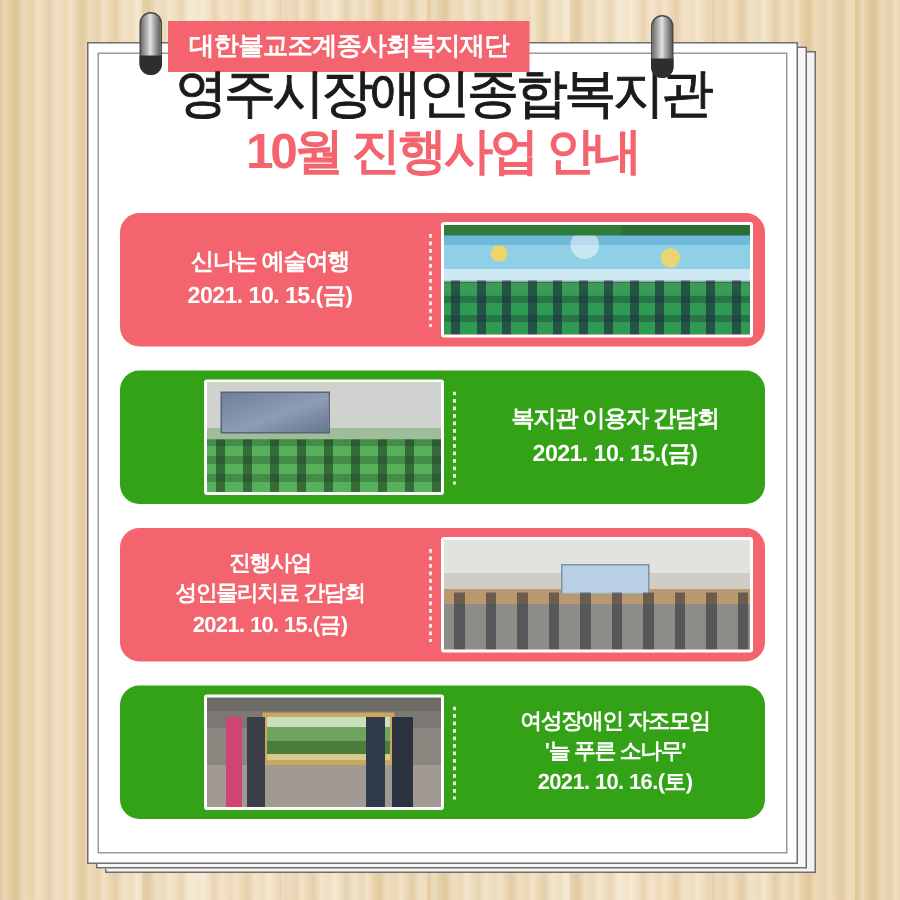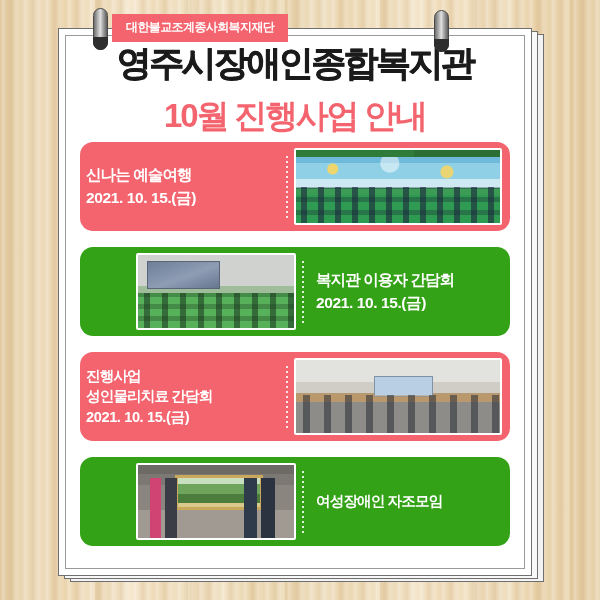--- a/index.html
+++ b/index.html
@@ -81,43 +81,43 @@
     width: 474px; height: 548px;
     z-index: 4;
   }
 
   
   .org-badge {
     position: absolute;
     top: -14px; left: 54px;
     background: #f4646e;
     color: #ffffff;
-    font-size: 12px;
+    font-size: 17px;
     font-weight: bold;
     letter-spacing: -0.6px;
     padding: 5px 14px 6px 14px;
     white-space: nowrap;
   }
 
   .title-block {
     position: absolute;
     top: 16px; left: 0; width: 474px;
     text-align: center;
   }
   .title-main {
     font-size: 35px;
-    font-weight: bold;
+    font-weight: normal;
     letter-spacing: -2.6px;
     color: #1b1b1b;
     line-height: 1.06;
     white-space: nowrap;
     -webkit-text-stroke: 0.6px #1b1b1b;
   }
   .title-sub {
-    margin-top: 17px;
+    margin-top: 2px;
     font-size: 33px;
     font-weight: bold;
     letter-spacing: -2.2px;
     color: #f4646e;
     line-height: 1.08;
     white-space: nowrap;
     text-shadow:
       -1.6px -1.6px 0 #ffffff,  1.6px -1.6px 0 #ffffff,
       -1.6px  1.6px 0 #ffffff,  1.6px  1.6px 0 #ffffff,
       -1.6px  0    0 #ffffff,   1.6px  0    0 #ffffff,
@@ -139,20 +139,21 @@
     border-radius: 13px;
     overflow: hidden;
   }
   .row.pink  { background: #f4646e; }
   .row.green { background: #33a216; padding-left: 48px; }
 
   .row-text {
     flex: 0 0 200px;
     display: flex;
     flex-direction: column;
+    align-items: center;
     justify-content: center;
     color: #ffffff;
     padding: 0 6px;
     position: relative;
   }
   .row-text .line {
     font-size: 15.5px;
     font-weight: bold;
     letter-spacing: -0.9px;
     line-height: 1.45;
@@ -373,18 +374,20 @@
         <div class="photo ph-conf"></div>
       </div>
 
       <div class="row green photo-left">
         <div class="photo ph-mural"></div>
         <div class="divider">
             <i></i>
           </div>
         <div class="row-text lines3">
           <div class="line">여성장애인 자조모임</div>
+          <div class="line">'늘 푸른 소나무'</div>
+          <div class="line date">2021. 10. 16.(토)</div>
         </div>
       </div>
 
     </div>
   </div>
 </div>
 
 </body></html>

